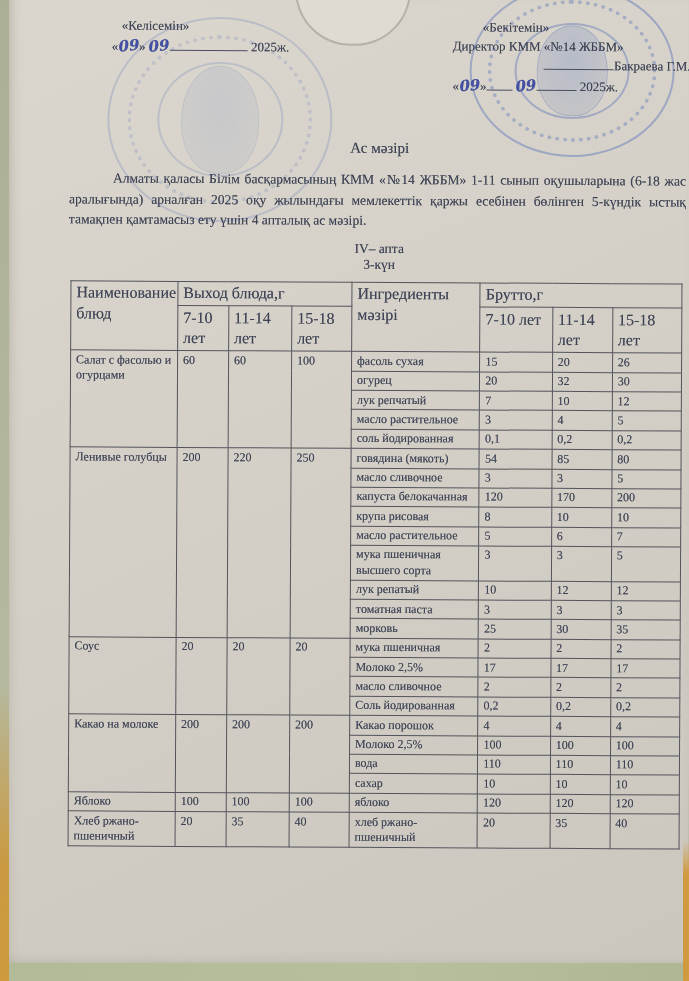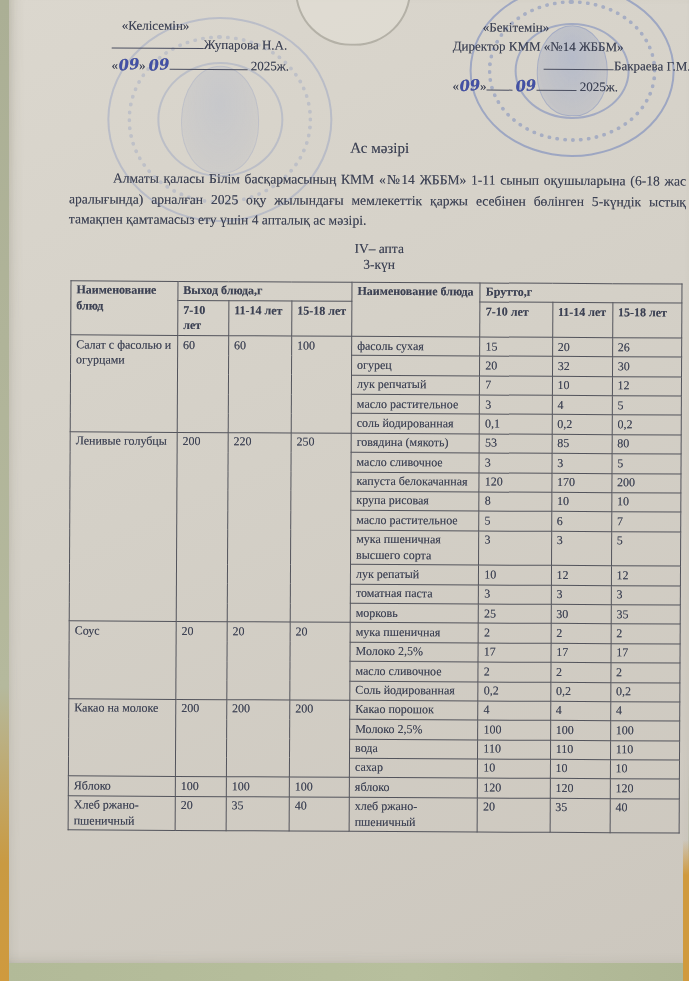--- a/index.html
+++ b/index.html
@@ -46,21 +46,21 @@
   
   .doc-title{margin-top:28px;text-align:center;font-size:15px;padding-left:60px;z-index:2;position:relative;}
   .intro{position:relative;z-index:2;margin:13px 6px 0 62px;text-align:justify;text-indent:44px;
          font-size:13.6px;line-height:1.52;}
   .week-line{margin-top:9px;text-align:center;padding-left:60px;font-size:13.5px;}
   .day-line{text-align:center;padding-left:60px;font-size:13.5px;}
   
   table.menu{border-collapse:collapse;margin:9px 0 0 64px;width:612px;table-layout:fixed;
              font-size:12px;line-height:1.28;position:relative;z-index:2;}
   table.menu th,table.menu td{border:1px solid #53545c;padding:1.5px 5px;vertical-align:top;text-align:left;}
-  table.menu th{font-weight:bold;font-size:12px;}
+  table.menu th{font-weight:normal;font-size:16px;}
   td.num{text-align:center;}
   th.num{text-align:left;}
   .c-name{width:105px}.c-o1{width:50px}.c-o2{width:62px}.c-o3{width:59px}
   .c-ing{width:126px}.c-g1{width:71px}.c-g2{width:59px}.c-g3{width:68px}
   
   .paper *{text-shadow:0 0 .5px rgba(61,66,84,.55);}
 </style>
 </head>
 <body>
 
@@ -81,21 +81,20 @@
     <div class="stamp stamp-right">
       <div class="ring-outer"></div>
       <div class="ring-text"></div>
       <div class="ring-inner"></div>
       <div class="emblem"></div>
     </div>
 
     <div class="approvals">
       <div class="approval approval-left">
         <div class="l1">«Келісемін»</div>
-        <div class="name-line"><span class="underline" style="width:92px"></span><span>Жупарова Н.А.</span></div>
         <div class="name-line">«<span class="hand">09</span>»&nbsp;<span class="hand">09</span><span class="underline" style="width:78px"></span>&nbsp;<span>2025ж.</span></div>
       </div>
       <div class="approval approval-right">
         <div class="l1">«Бекітемін»</div>
         <div>Директор КММ «№14 ЖББМ»</div>
         <div class="name-line" style="text-align:right"><span class="underline" style="width:70px"></span><span>Бакраева Г.М.</span></div>
         <div class="name-line">«<span class="hand">09</span>»<span class="underline" style="width:26px"></span>&nbsp;<span class="hand">09</span><span class="underline" style="width:40px"></span>&nbsp;<span>2025ж.</span></div>
       </div>
     </div>
 
@@ -114,21 +113,21 @@
           <col class="c-o3">
         <col class="c-ing">
           <col class="c-g1">
           <col class="c-g2">
           <col class="c-g3">
       </colgroup>
       <thead>
         <tr>
           <th rowspan="2">Наименование блюд</th>
           <th colspan="3">Выход блюда,г</th>
-          <th rowspan="2">Наименование блюда</th>
+          <th rowspan="2">Ингредиенты мәзірі</th>
           <th colspan="3">Брутто,г</th>
         </tr>
         <tr>
           <th class="num">7-10 лет</th>
           <th class="num">11-14 лет</th>
           <th class="num">15-18 лет</th>
           <th class="num">7-10 лет</th>
           <th class="num">11-14 лет</th>
           <th class="num">15-18 лет</th>
         </tr>
@@ -167,21 +166,21 @@
             <td class="num">0,1</td>
             <td class="num">0,2</td>
             <td class="num">0,2</td>
           </tr>
           <tr>
             <td rowspan="9">Ленивые голубцы</td>
             <td class="num" rowspan="9">200</td>
             <td class="num" rowspan="9">220</td>
             <td class="num" rowspan="9">250</td>
             <td>говядина (мякоть)</td>
-            <td class="num">53</td>
+            <td class="num">54</td>
             <td class="num">85</td>
             <td class="num">80</td>
           </tr>
           <tr>
             <td>масло сливочное</td>
             <td class="num">3</td>
             <td class="num">3</td>
             <td class="num">5</td>
           </tr>
           <tr>

